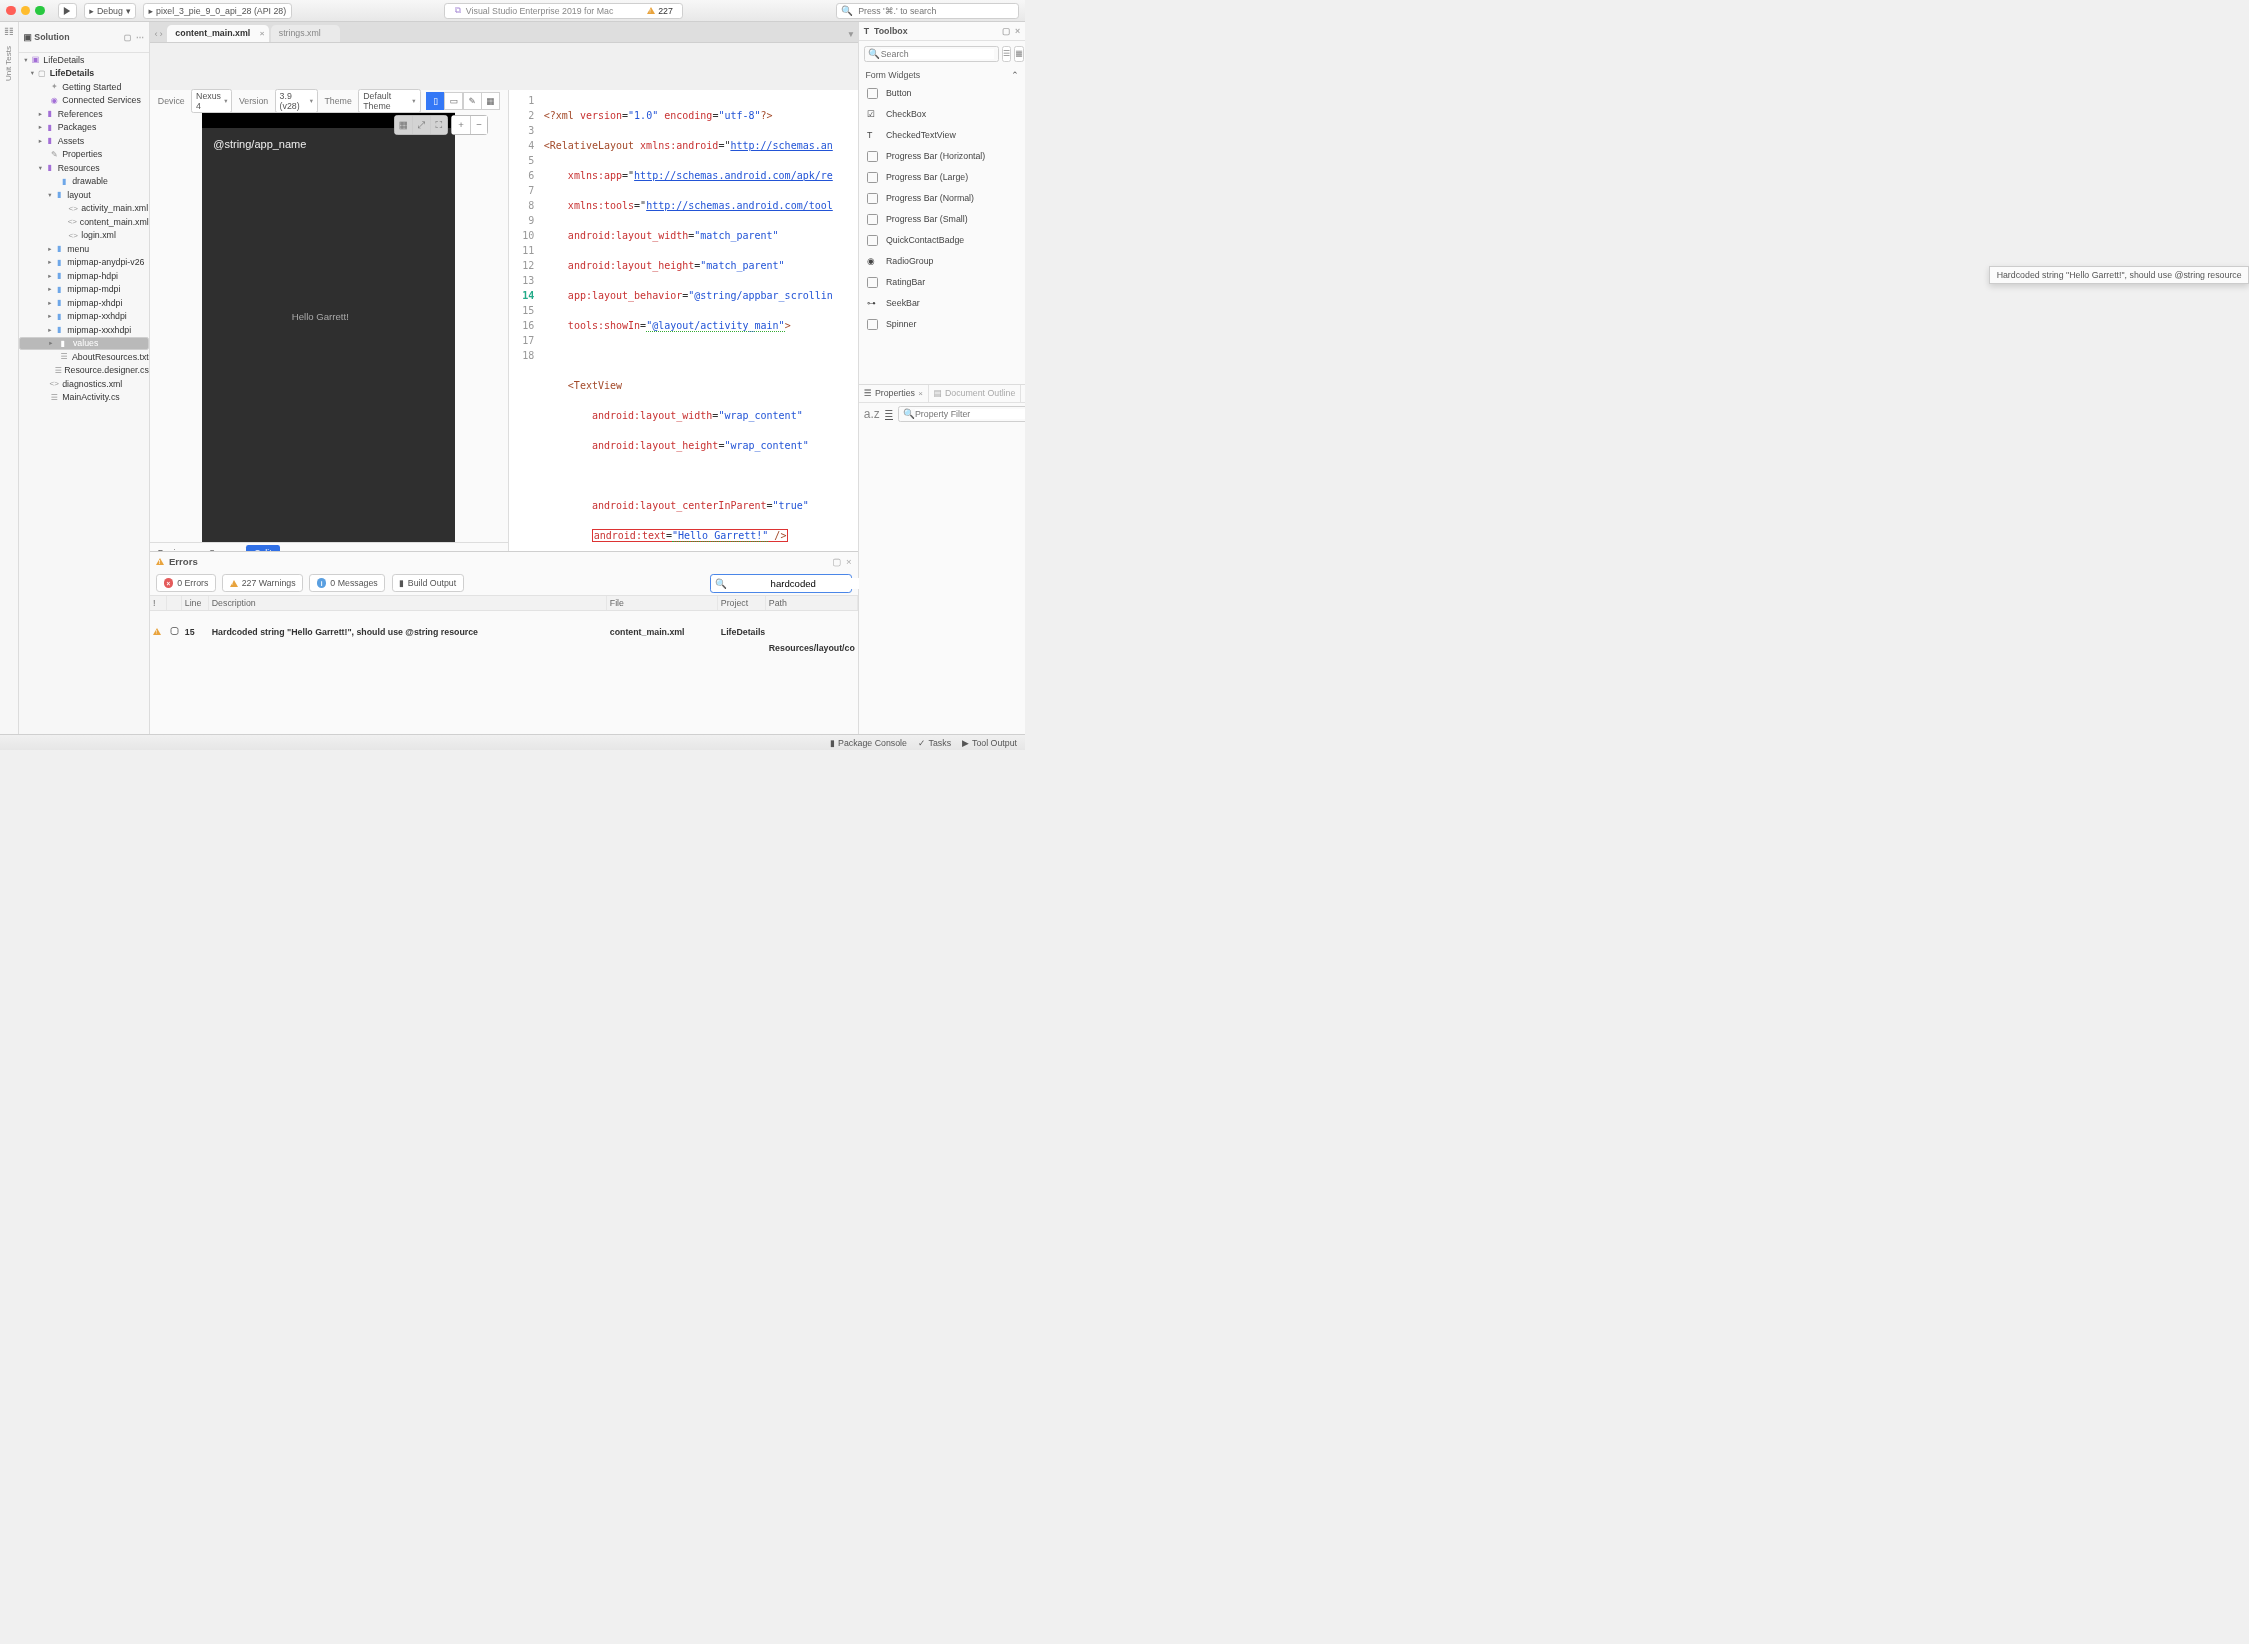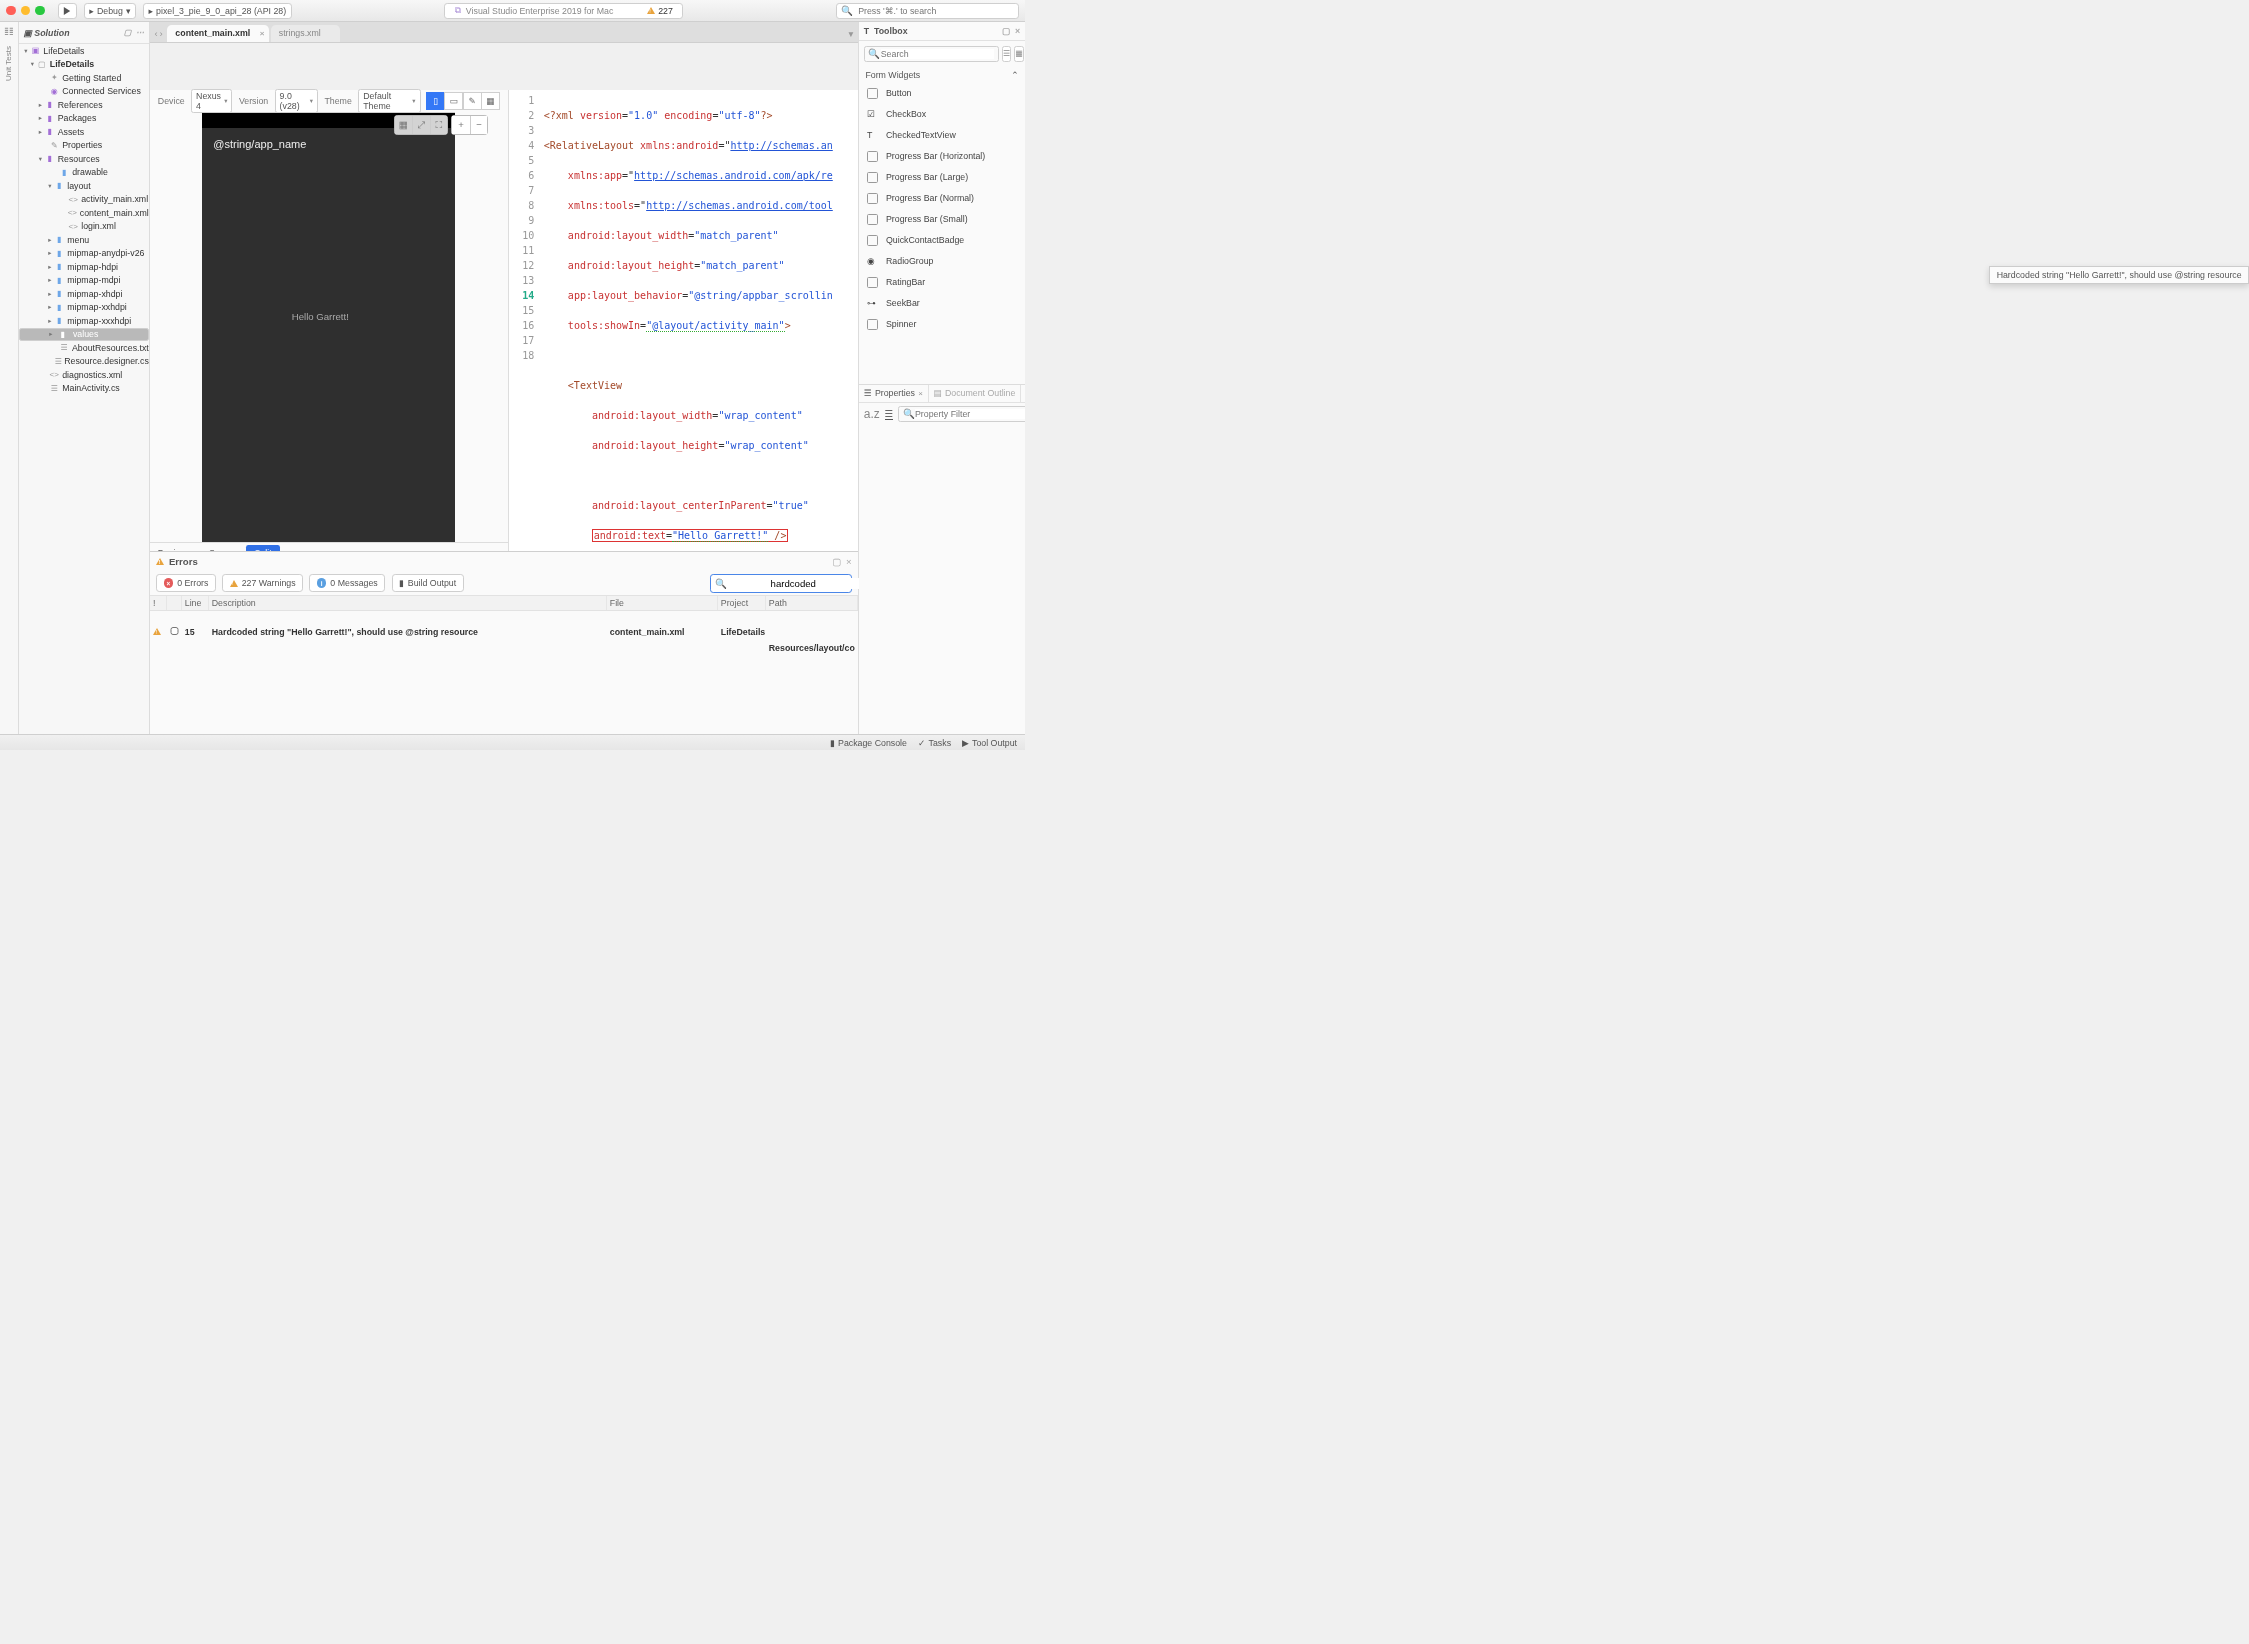--- a/index.html
+++ b/index.html
@@ -19,21 +19,21 @@
 .tb-search input { border: none; outline: none; flex: 1; font-size: 8.8px; color: #555; background: transparent; }
 
 
 .workspace { display: flex; height: calc(100% - 38px); }
 .left-strip { width: 19px; background: #f7f7f7; border-right: 0.8px solid #dcdcdc; display: flex; flex-direction: column; align-items: center; padding-top: 3.2px; gap: 4.8px; }
 .left-strip .flash { font-size: 11px; color: #999; }
 .left-strip .vlabel { writing-mode: vertical-rl; transform: rotate(180deg); font-size: 8px; color: #888; margin-top: 3.2px; }
 
 
 .solution { width: 131px; background: #f7f7f7; border-right: 0.8px solid #dcdcdc; display: flex; flex-direction: column; }
-.pane-hdr { height: 22px; border-bottom: 0.8px solid #e1e1e1; display: flex; align-items: center; padding: 0 4.8px; justify-content: space-between; font-size: 8.8px; color: #555; font-weight: 600; font-style: italic; }
+.pane-hdr { height: 31px; border-bottom: 0.8px solid #e1e1e1; display: flex; align-items: center; padding: 0 4.8px; justify-content: space-between; font-size: 8.8px; color: #555; font-weight: 600; }
 .pane-hdr .mini { display: flex; gap: 4.8px; color: #aaa; font-size: 8px; }
 .tree { flex: 1; overflow: auto; font-size: 8.8px; }
 .tree .row { display: flex; align-items: center; height: 13.5px; padding-left: 3.2px; white-space: nowrap; }
 .tree .row.sel { background: #b9b9b9; color: #fff; }
 .tree .row.sel .ico { filter: brightness(1.4); }
 .tree .tw { width: 8px; text-align: center; color: #777; font-size: 6.4px; }
 .tree .ico { width: 11px; height: 11px; margin-right: 2.4px; display: inline-flex; align-items: center; justify-content: center; font-size: 8px; }
 .f-purple { color: #a36fd6; } .f-blue { color: #6ea7e8; } .f-grey { color: #999; }
 
 
@@ -330,21 +330,21 @@
     <div class="split">
       <div class="designer-pane">
         <div class="designer-tools">
           <span>Device</span>
           <span class="sel">
               <span>Nexus 4</span>
               <span class="chev">▾</span>
             </span>
           <span>Version</span>
           <span class="sel">
-              <span>9.0 (v28)</span>
+              <span>3.9 (v28)</span>
               <span class="chev">▾</span>
             </span>
           <span>Theme</span>
           <span class="sel">
               <span>Default Theme</span>
               <span class="chev">▾</span>
             </span>
           <div class="btngrp">
             <div class="squarebtn sel2">▯</div>
             <div class="squarebtn">▭</div>

